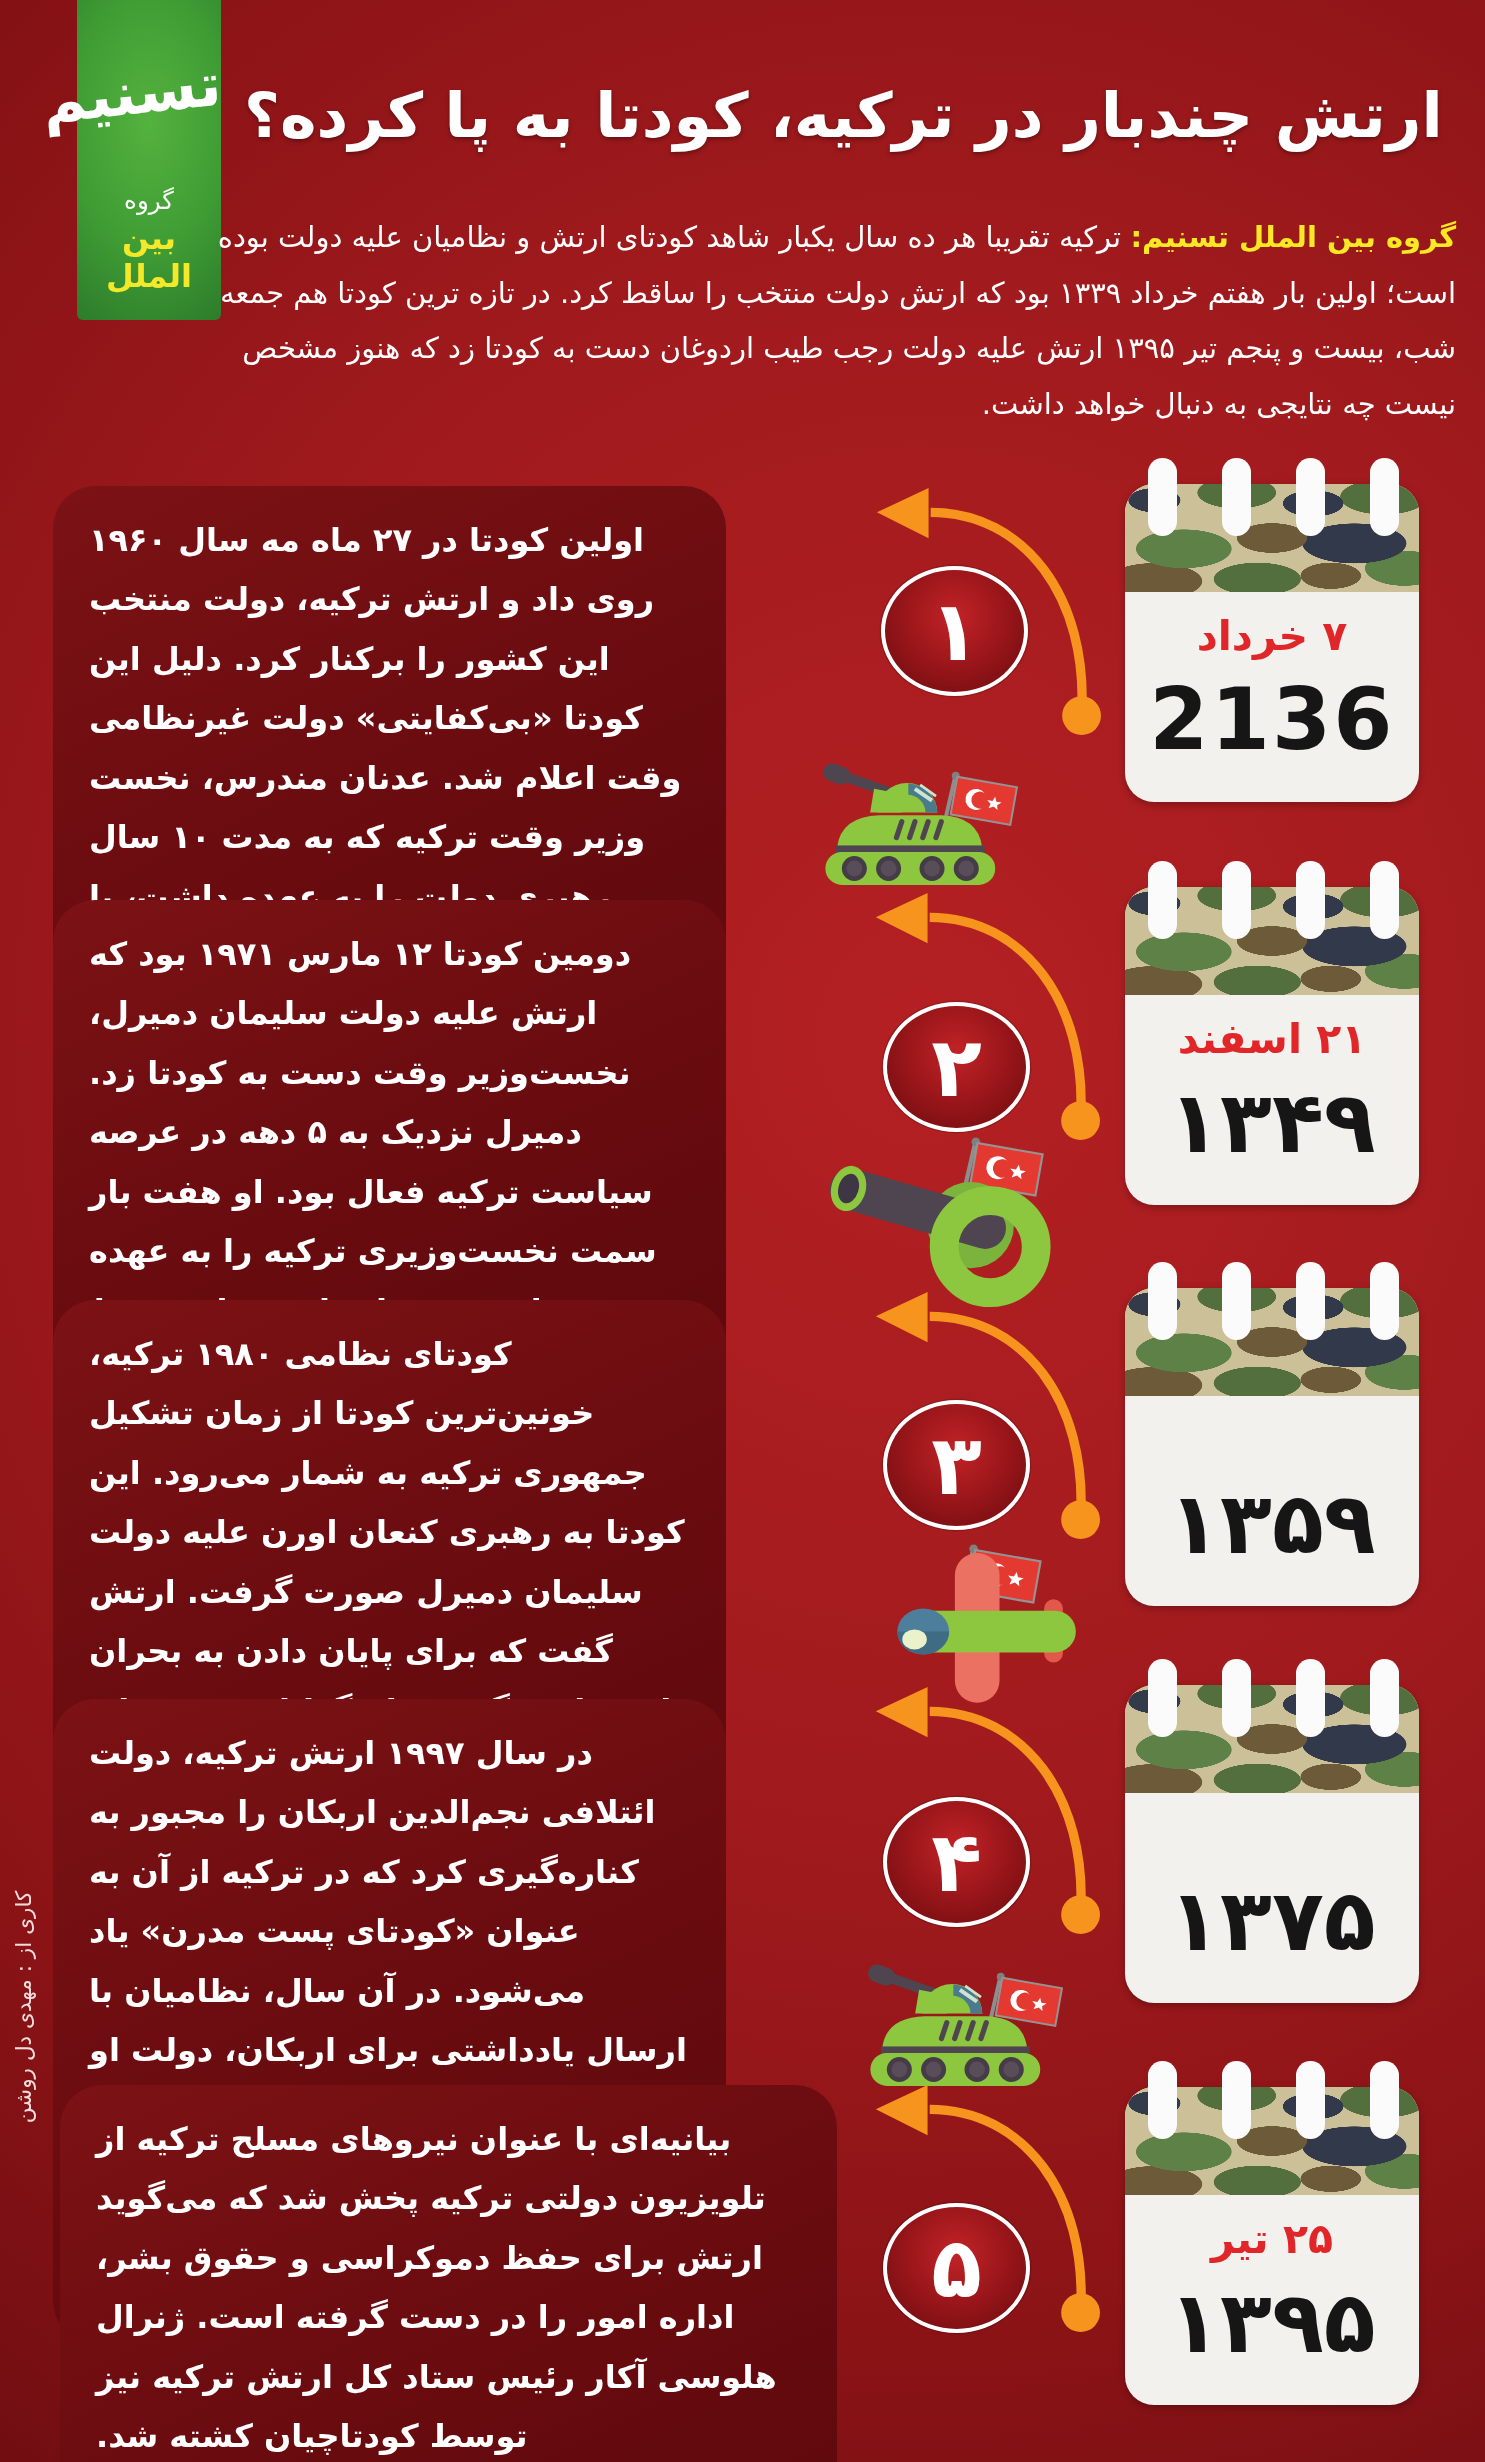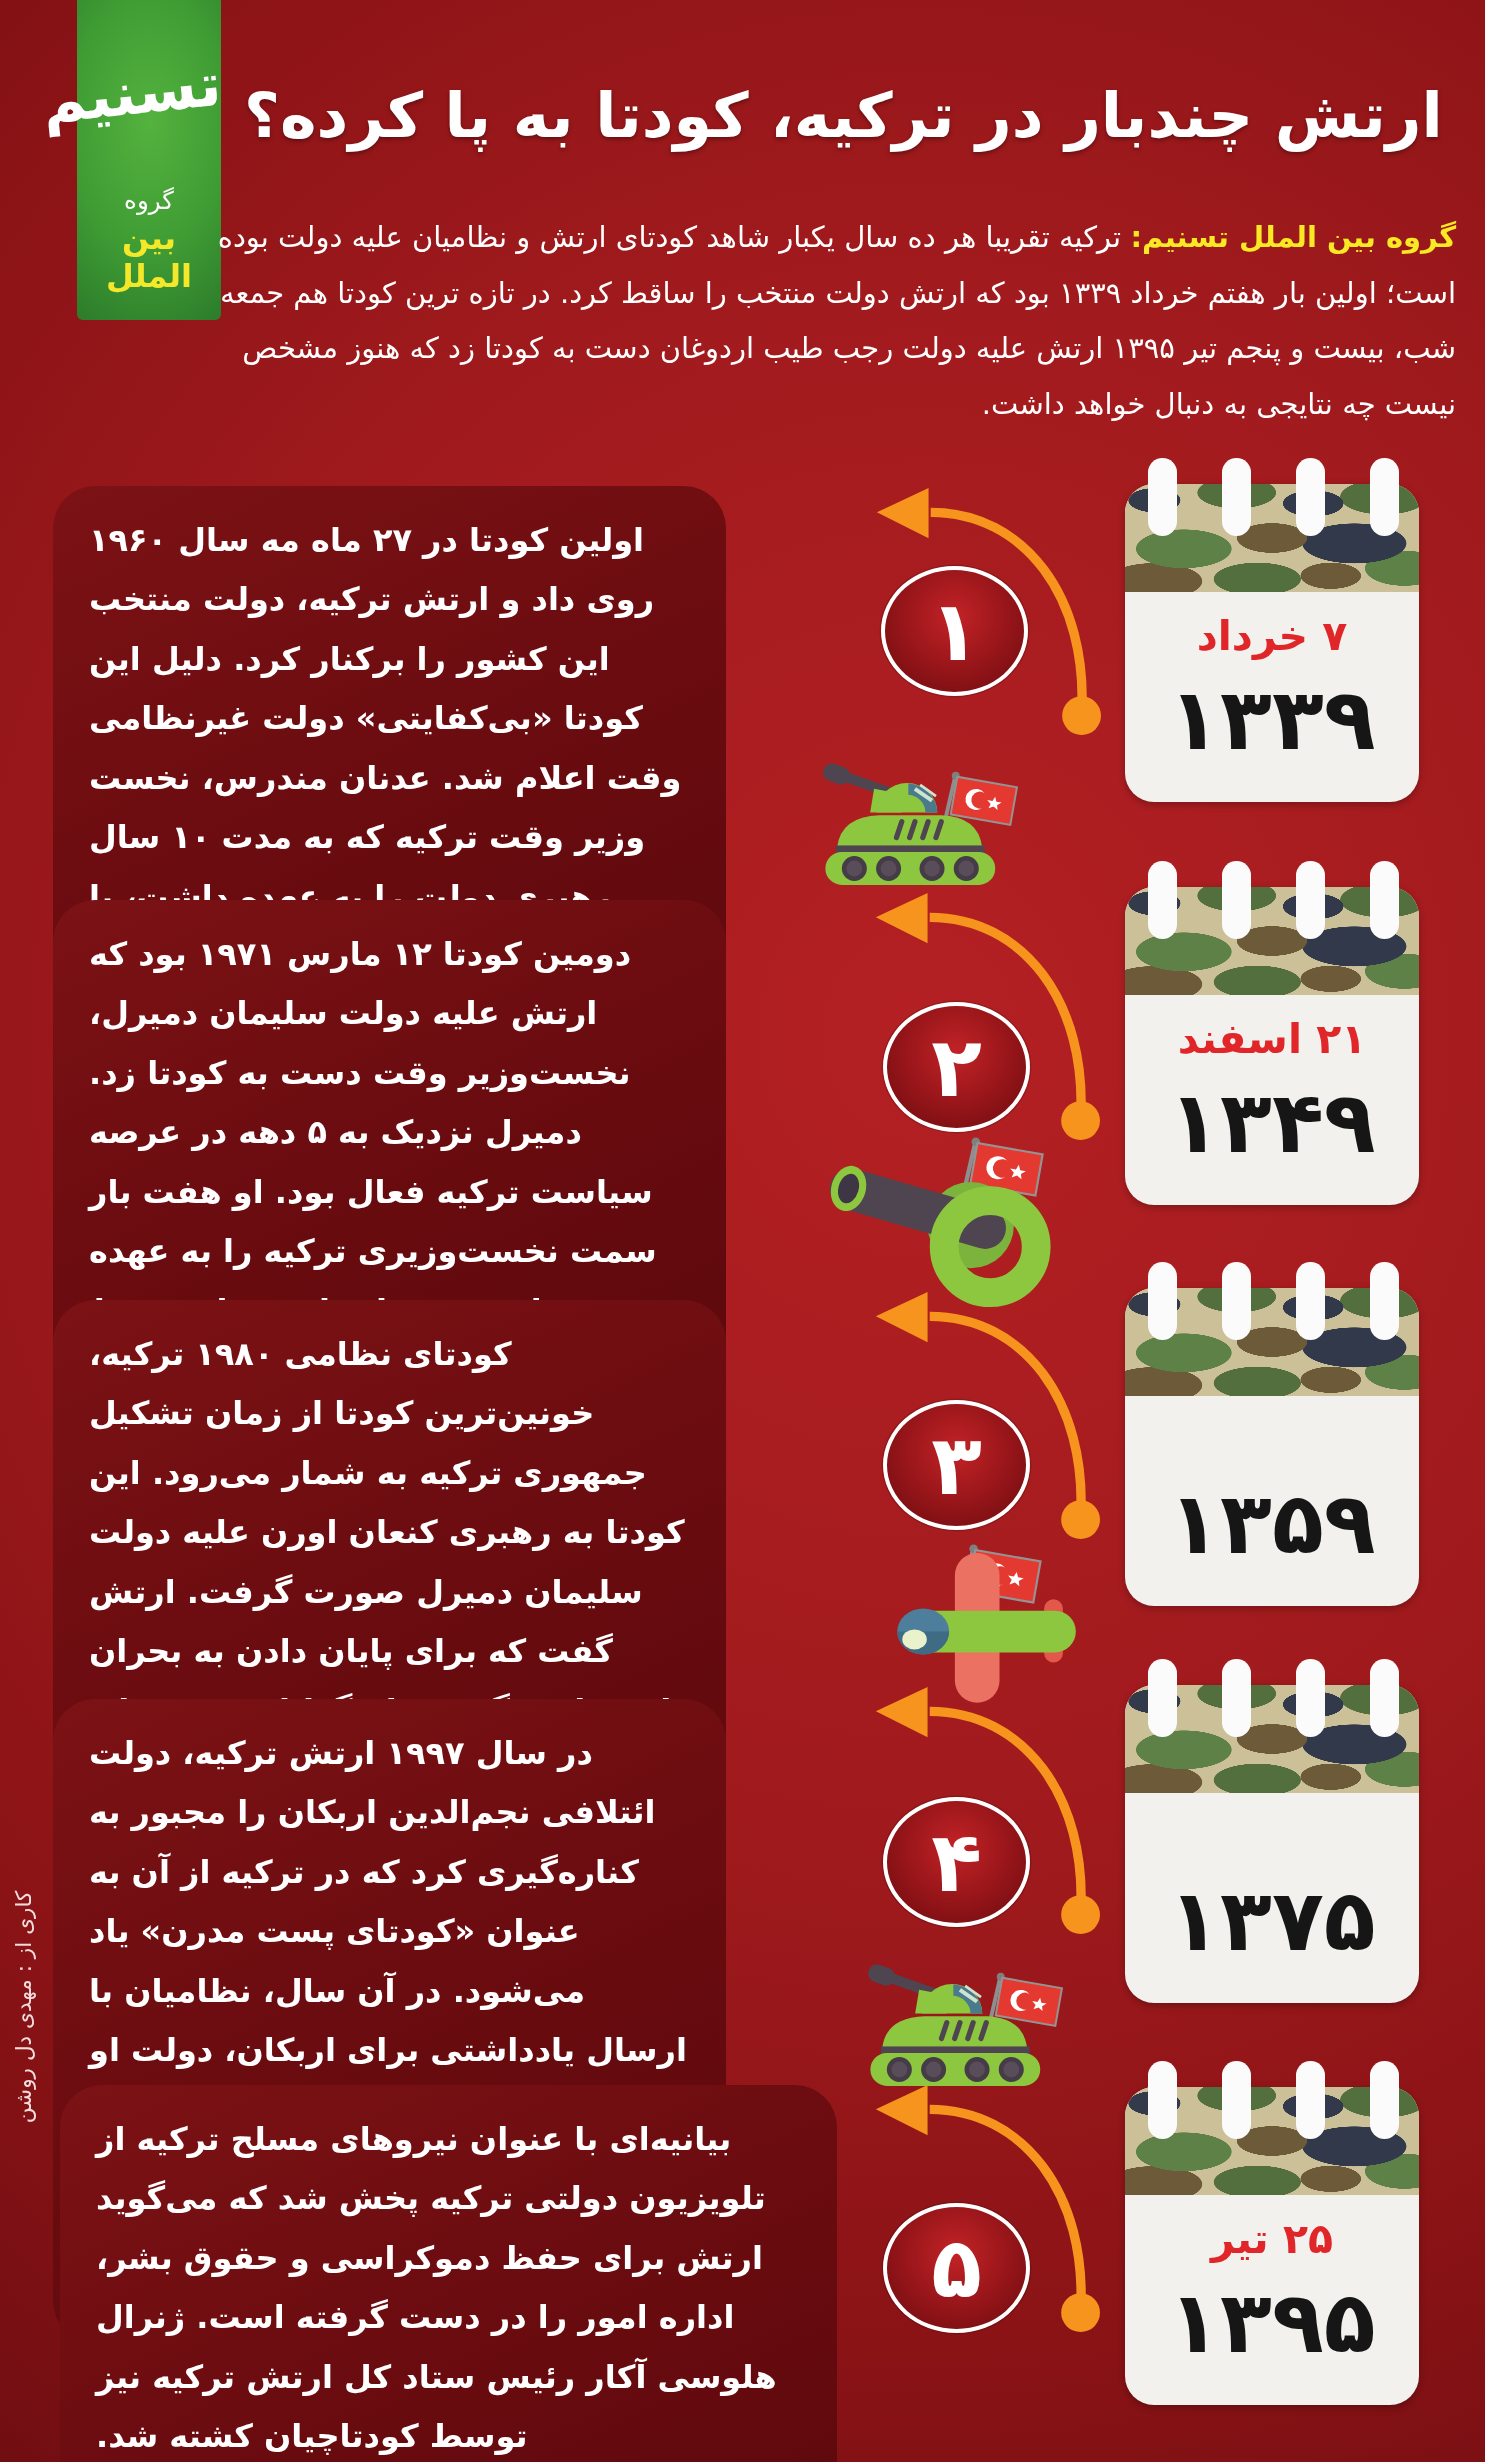--- a/index.html
+++ b/index.html
@@ -133,21 +133,21 @@
     <polygon points="30,52 102,18 102,88" fill="#f7941e"></polygon>
     <circle cx="315" cy="335" r="27" fill="#f7941e"></circle>
   </svg>
   <div class="cal" style="top:484px">
     <i class="ring r1"></i>
       <i class="ring r2"></i>
       <i class="ring r3"></i>
       <i class="ring r4"></i>
     <div class="camo"></div>
     <div class="d">۷ خرداد</div>
-    <div class="y">۱۳۳۹</div>
+    <div class="y">2136</div>
   </div>
   <svg class="veh" style="left:804px;top:745px" width="237" height="139" viewBox="0 0 360 210">
     <use href="#tank"></use>
   </svg>
 
   <div class="ebox" style="top:900px">
     <p>دومین کودتا ۱۲ مارس ۱۹۷۱ بود که ارتش علیه دولت سلیمان دمیرل، نخست‌وزیر وقت دست به کودتا زد.
 دمیرل نزدیک به ۵ دهه در عرصه سیاست ترکیه فعال بود. او هفت بار سمت نخست‌وزیری ترکیه را به عهده داشت و دولت او دو بار توسط نظامیان ساقط شد.</p>
   </div>
   <div class="num" style="left:884px;top:1002px">

